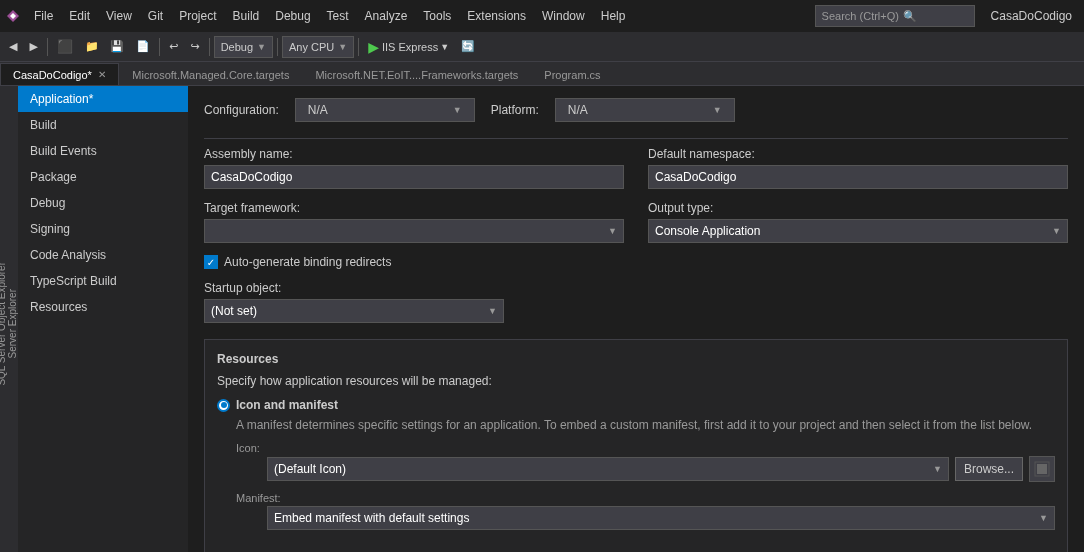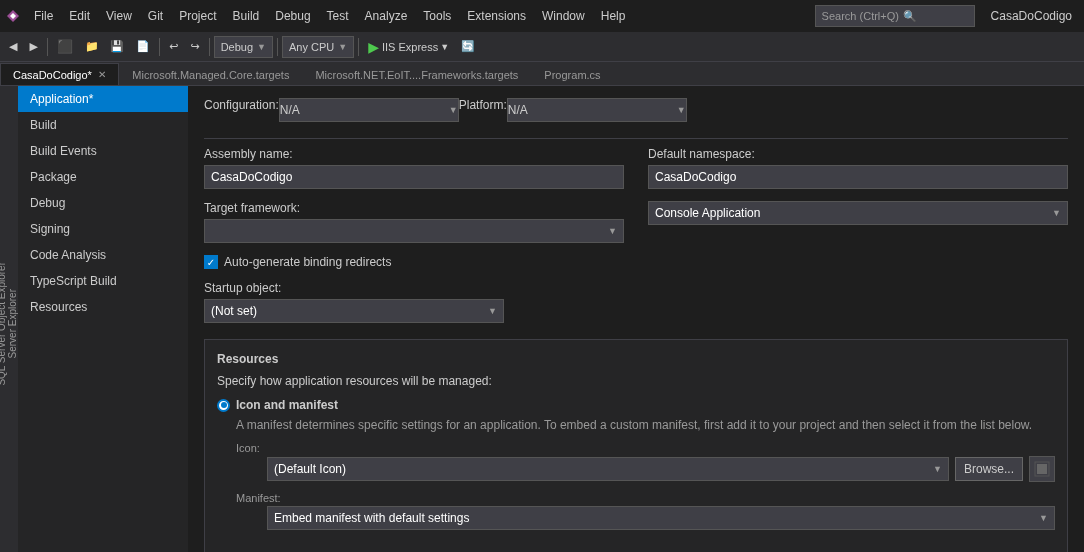--- a/index.html
+++ b/index.html
@@ -33,23 +33,23 @@
 
     
     .left-nav { width: 170px; background: #252526; display: flex; flex-direction: column; overflow-y: auto; }
     .nav-item { padding: 6px 12px; color: #ccc; cursor: pointer; font-size: 12px; white-space: nowrap; }
     .nav-item.active { background: #007acc; color: #fff; }
 
     
     .content-area { flex: 1; background: #1e1e1e; overflow-y: auto; padding: 12px 16px; }
 
     
-    .config-row { display: flex; margin-bottom: 16px; }
+    .config-row { display: flex; align-items: center; gap: 16px; margin-bottom: 16px; }
     .config-label { color: #ccc; font-size: 12px; }
-    .config-dropdown { background: #3f3f46; border: 1px solid #555; color: #ccc; padding: 2px 0; font-size: 12px; height: 24px; width: 200px; display: flex; align-items: center; justify-content: space-between; cursor: pointer; }
+    .config-dropdown { background: #3f3f46; border: 1px solid #555; color: #ccc; padding: 2px 12px; font-size: 12px; height: 24px; width: 200px; display: flex; align-items: center; justify-content: space-between; cursor: pointer; }
 
     
     .form-row { display: flex; gap: 24px; margin-bottom: 12px; }
     .form-group { display: flex; flex-direction: column; gap: 4px; flex: 1; }
     .form-label { color: #ccc; font-size: 12px; }
     .form-input { background: #3f3f46; border: 1px solid #555; color: #fff; padding: 3px 6px; font-size: 12px; height: 24px; width: 100%; }
     .form-select { background: #3f3f46; border: 1px solid #555; color: #fff; padding: 3px 6px; font-size: 12px; height: 24px; width: 100%; display: flex; align-items: center; justify-content: space-between; cursor: pointer; }
 
     
     .checkbox-row { display: flex; align-items: center; gap: 6px; margin-bottom: 12px; }
@@ -210,20 +210,21 @@
 
     <div class="form-row">
       <div class="form-group">
         <label class="form-label">Target framework:</label>
         <div class="form-select">
           <span></span>
           <span class="arrow-down">▼</span>
         </div>
       </div>
       <div class="form-group">
+        <label class="form-label">Output type:</label>
         <div class="form-select">
           <span>Console Application</span>
           <span class="arrow-down">▼</span>
         </div>
       </div>
     </div>
 
     <div class="checkbox-row">
       <div class="checkbox-box">
         <span class="checkbox-check">✓</span>

